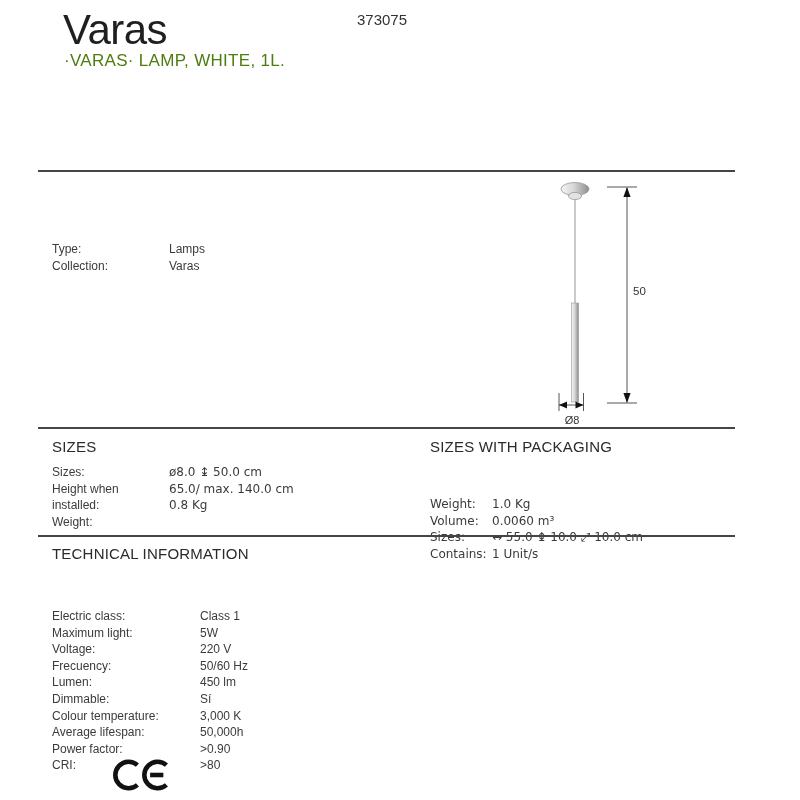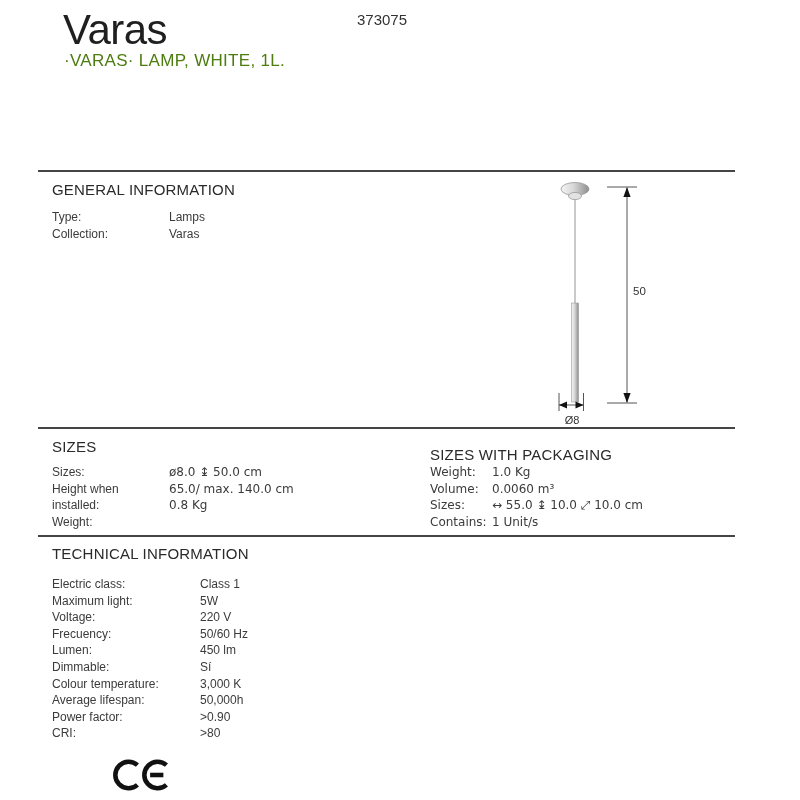--- a/index.html
+++ b/index.html
@@ -7,21 +7,21 @@
     position:relative;width:736px;height:800px;background:#ffffff;
     font-family:"Liberation Sans","DejaVu Sans",sans-serif;color:#3b3b3b;overflow:hidden;
   }
   .abs{position:absolute;}
   .title{left:63px;top:6px;font-size:42px;line-height:48px;font-weight:400;color:#1f1f1f;letter-spacing:-0.5px;}
   .sku{left:357px;top:11px;font-size:15px;color:#333;}
   .subtitle{left:64px;top:51px;font-size:17px;color:#4d7c0f;letter-spacing:0.3px;}
   .description{left:64px;top:80px;width:372px;font-size:12px;line-height:17.5px;color:#3f3f3f;}
   .rule{left:38px;width:697px;height:2px;background:#454545;}
   .section-heading{font-size:15px;color:#2a2a2a;font-weight:400;letter-spacing:0.2px;}
-  .kv{display:grid;font-size:12px;line-height:16.6px;color:#3b3b3b;}
+  .kv{display:grid;font-size:12px;line-height:16.6px;color:#3b3b3b;margin-top:32px;}
   .kv span{white-space:pre;}
   .gi-grid{grid-template-columns:117px auto;}
   .ti-grid{grid-template-columns:148px auto;}
   .swp-grid{grid-template-columns:62px auto;}
   .stack{font-size:12px;line-height:16.6px;color:#3b3b3b;}
   .stack > div{display:block;}
   .sizes-labels{width:112px;}
   .arrowtext{font-family:"DejaVu Sans",sans-serif;}
   svg text{font-family:"Liberation Sans","DejaVu Sans",sans-serif;}
 </style>
@@ -29,21 +29,20 @@
 <body>
 
 <div class="page">
 
   <div class="abs title">Varas</div>
   <div class="abs sku">373075</div>
   <div class="abs subtitle">·VARAS· LAMP, WHITE, 1L.</div>
 
   <div class="abs rule" style="top:170px;"></div>
 
-  <div class="abs section-heading" style="left:52px;top:181px;">GENERAL INFORMATION</div>
   <div class="abs kv gi-grid" style="left:52px;top:209px;">
     <span>Type:</span>
     <span>Lamps</span>
     <span>Collection:</span>
     <span>Varas</span>
   </div>
 
   <svg class="abs" style="left:530px;top:178px;" width="130" height="252" viewBox="0 0 130 252">
     <defs>
       <linearGradient id="metalH" x1="0" y1="0" x2="1" y2="0">
@@ -88,21 +87,21 @@
     <div>Sizes:</div>
     <div>Height when installed:</div>
     <div>Weight:</div>
   </div>
   <div class="abs stack arrowtext" style="left:169px;top:464px;">
     <div>ø8.0 ↨ 50.0 cm</div>
     <div>65.0/ max. 140.0 cm</div>
     <div>0.8 Kg</div>
   </div>
 
-  <div class="abs section-heading" style="left:430px;top:438px;margin-top:8px;">SIZES WITH PACKAGING</div>
+  <div class="abs section-heading" style="left:430px;top:438px;">SIZES WITH PACKAGING</div>
   <div class="abs kv swp-grid arrowtext" style="left:430px;top:464px;">
     <span>Weight:</span>
     <span>1.0 Kg</span>
     <span>Volume:</span>
     <span>0.0060 m³</span>
     <span>Sizes:</span>
     <span>↔ 55.0 ↨ 10.0 ⤢ 10.0 cm</span>
     <span>Contains:</span>
     <span>1 Unit/s</span>
   </div>

